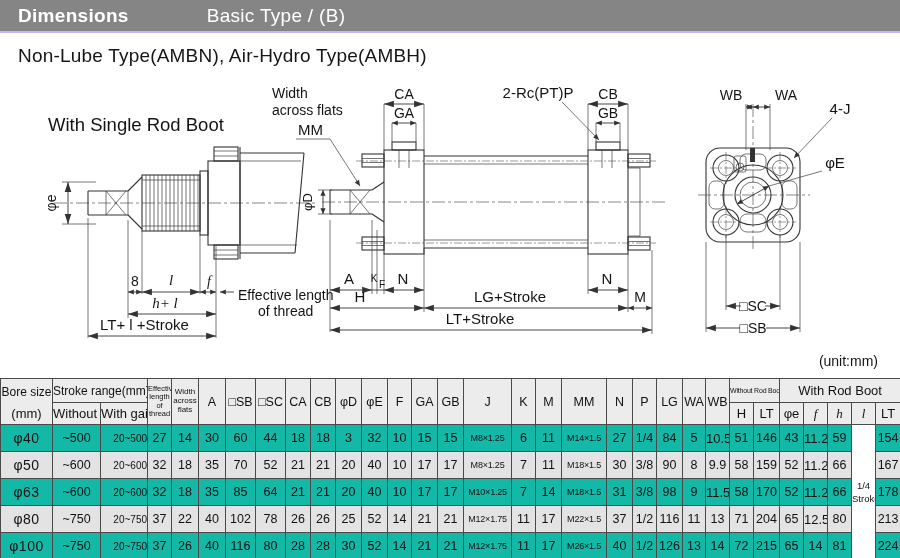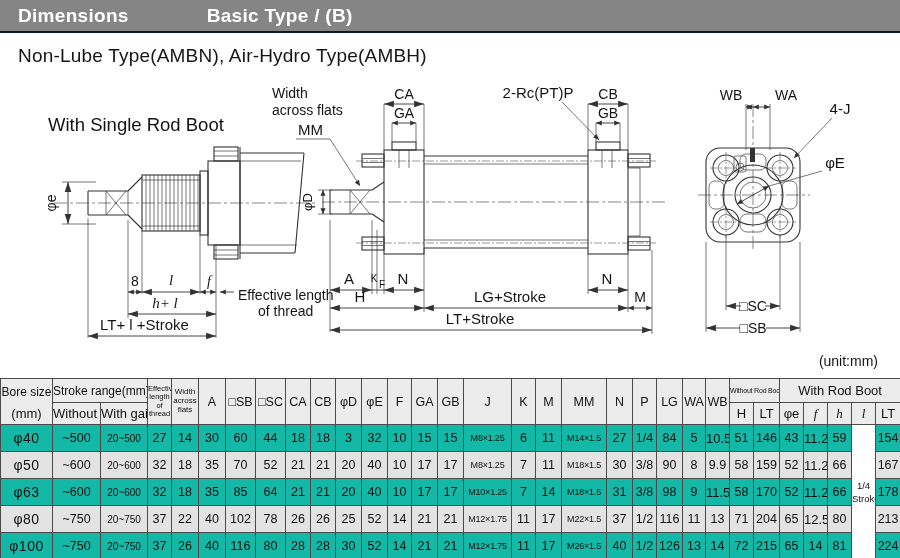--- a/index.html
+++ b/index.html
@@ -3,25 +3,25 @@
 <meta charset="utf-8">
 <style>
   * { margin:0; padding:0; box-sizing:border-box; }
   html,body { width:900px; height:558px; }
   body {
     position:relative; overflow:hidden; background:#ffffff;
     font-family:"Liberation Sans", sans-serif; color:#141414;
   }
   .titlebar {
     position:absolute; top:0; left:0; width:900px; height:33px;
-    background:#858585; border-bottom:2px solid #0f172a;
+    background:#858585; border-bottom:2px solid #c4b5fd;
     display:flex; align-items:center;
   }
   .titlebar .t1 { color:#fff; font-weight:bold; font-size:19px; margin-left:18px; letter-spacing:.3px; }
-  .titlebar .t2 { color:#fff; font-weight:bold; font-size:19px; margin-left:78px; letter-spacing:.3px; }
+  .titlebar .t2 { color:#fff; font-weight:normal; font-size:19px; margin-left:78px; letter-spacing:.3px; }
   .subtitle {
     position:absolute; top:45px; left:18px; font-size:19px; color:#161616; letter-spacing:.2px;
   }
   svg.diagram { position:absolute; top:70px; left:0; }
   svg text { font-family:"Liberation Sans", sans-serif; fill:#141414; }
   .t18 { font-size:18.5px; }
   .t15 { font-size:15px; }
   .t14 { font-size:14px; }
   .t13 { font-size:13px; }
   .t10 { font-size:10px; }
@@ -49,21 +49,21 @@
   .bore-h div:last-child { font-size:13px; margin-top:7px; }
   th.stroke-h { font-size:12px; }
   th.gaiter { font-size:9.5px; }
   th.tinywrap { font-size:7.5px; white-space:normal; line-height:1.1; }
   th.tinywrap2 { font-size:8px; white-space:normal; line-height:1.1; }
   th.wob { font-size:7px; letter-spacing:-.2px; }
   th.wrb { font-size:13px; }
   .dims thead tr.h2 th.ital { font-style:italic; font-family:"Liberation Serif", serif; }
   td.bore { font-size:14px; letter-spacing:.5px; }
   td.c-thread { font-size:9px; letter-spacing:-.2px; }
-  td.c-sm { font-size:10px; }
+  td.c-sm { font-size:10px;text-align:right; }
   td.c-md { font-size:13px;margin-left:40px; }
   td.merged { background:#fff; font-size:9.5px; line-height:1.4; white-space:normal; }
 </style>
 </head>
 <body>
 
 <div class="titlebar">
   <span class="t1">Dimensions</span>
   <span class="t2">Basic Type / (B)</span>
 </div>

